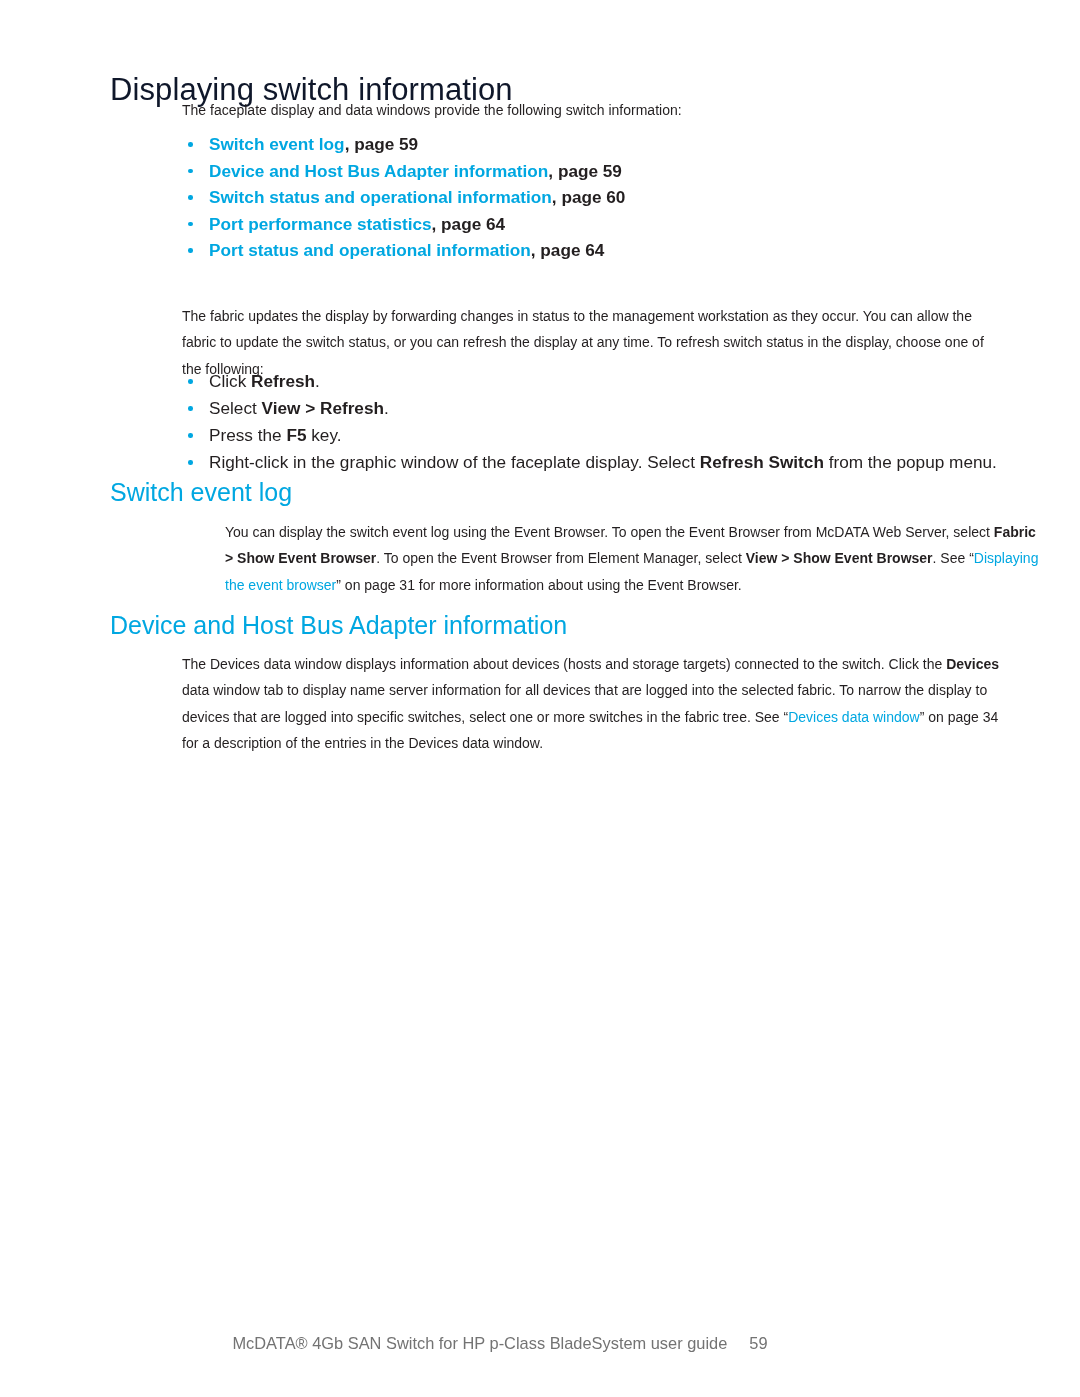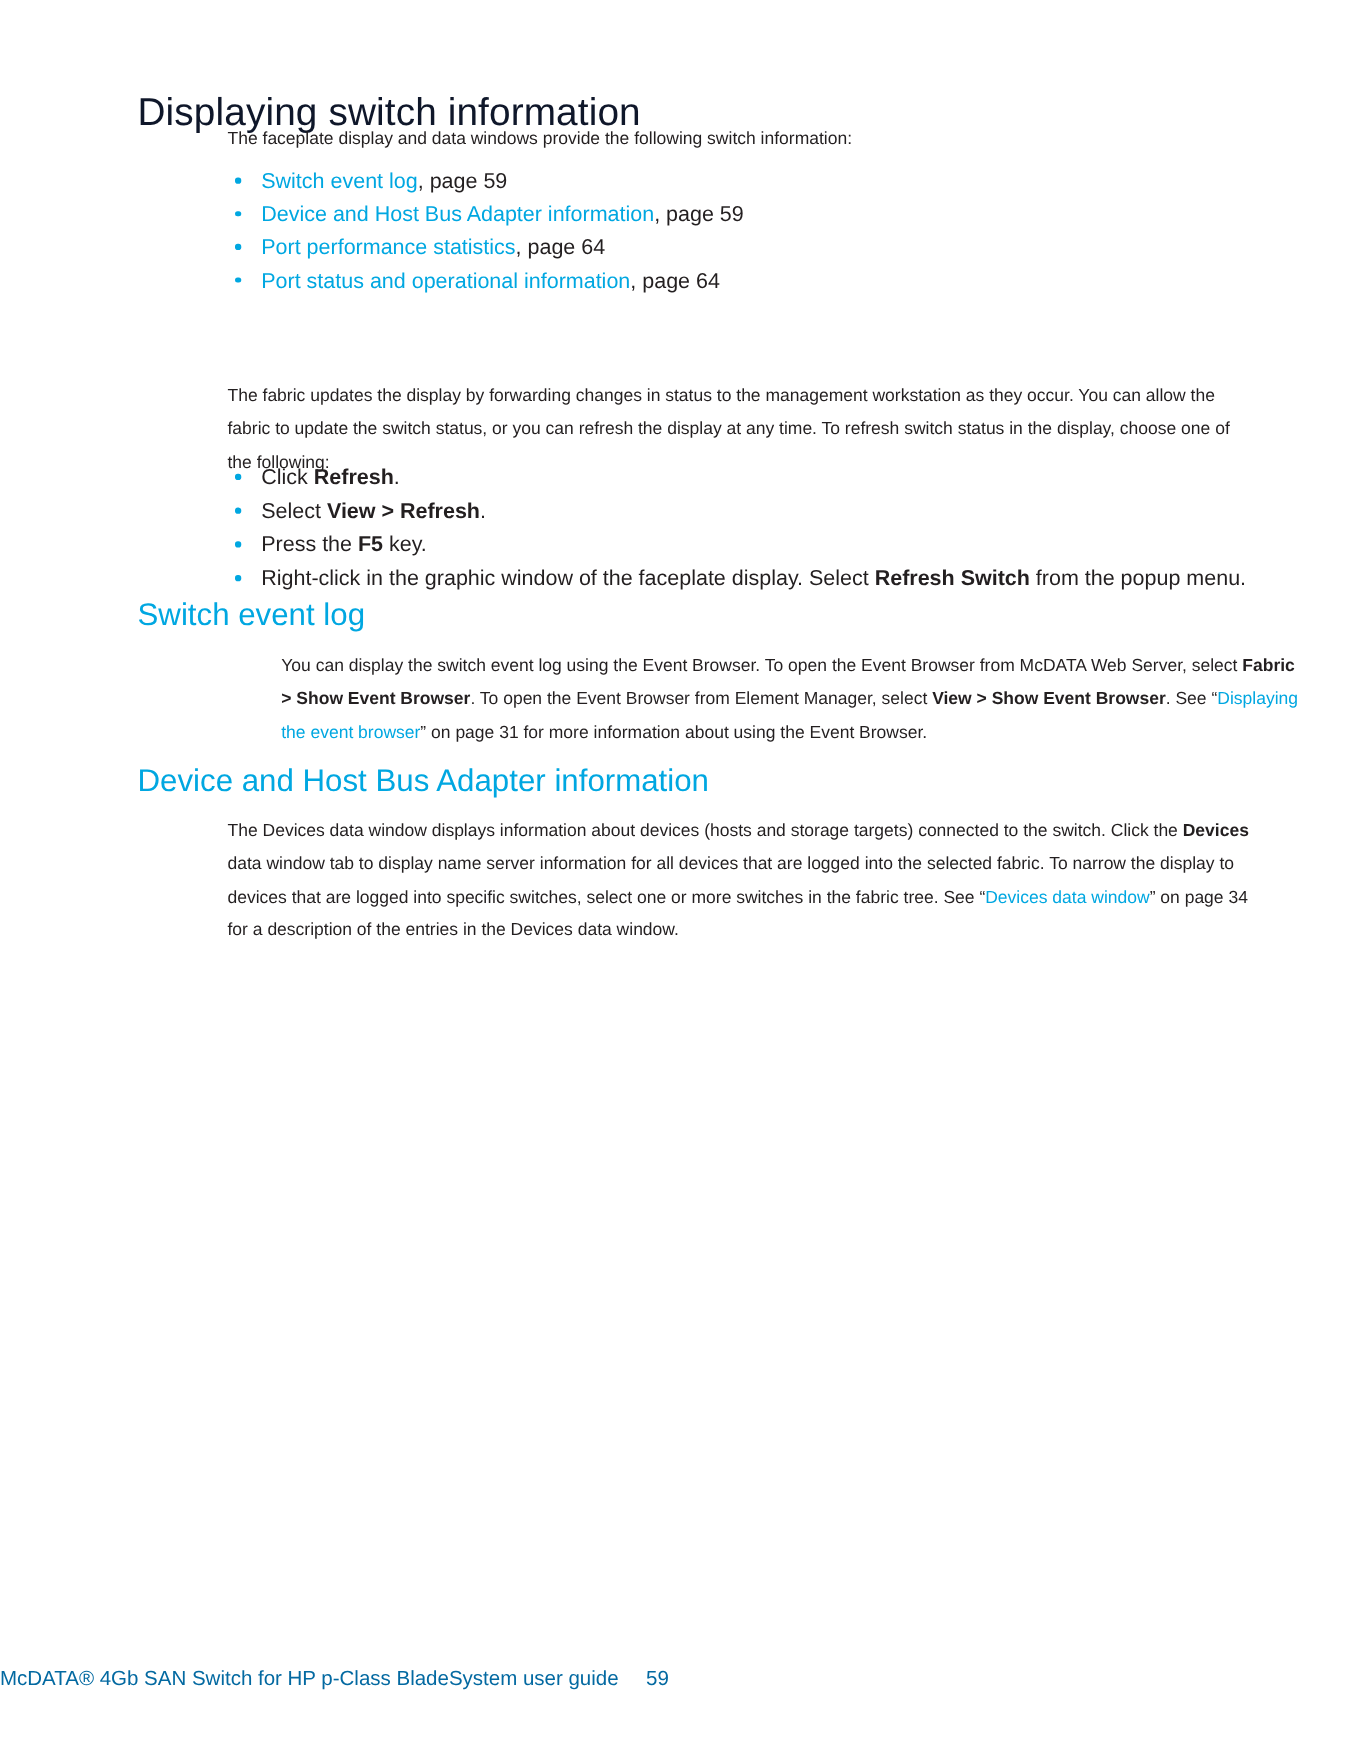--- a/index.html
+++ b/index.html
@@ -76,44 +76,44 @@
   .bullets.list-refresh { top: 368px; }
 
   .bullet-row {
     position: relative;
     padding-left: 27px;
     font-size: 17.2px;
     line-height: 26.4px;
     min-height: 26.4px;
     color: #231f20;
   }
-  .bullets.list-top .bullet-row { margin-bottom: 0px; height: 26.5px; }
+  .bullets.list-top .bullet-row { margin-bottom: 0px; height: 26.5px; font-weight: bold; }
   .bullets.list-refresh .bullet-row { margin-bottom: 0px; height: 27px; }
 
   .bullet-dot {
     position: absolute;
     left: 6px;
     top: 11px;
     width: 4.5px;
     height: 4.5px;
     border-radius: 50%;
     background: #00a7e1;
   }
   .bullet-text { display: block; }
 
   
   .footer {
     position: absolute;
     left: 0;
     right: 0;
     top: 1332px;
-    text-align: left;
+    text-align: center;
     padding-right: 80px;
     font-size: 16.4px;
-    color: #0369a1;
+    color: #737373;
     line-height: 22px;
   }
   .footer .guide { }
   .footer .pageno { display: inline-block; margin-left: 22px; }
 </style>
 </head>
 <body>
 
 <div class="page">
 
@@ -124,20 +124,24 @@
   </div>
 
   <div class="bullets list-top">
     <div class="bullet-row">
       <span class="bullet-dot"></span>
       <span class="bullet-text"><span class="lnk">Switch event log</span><span>, page 59</span></span>
     </div>
     <div class="bullet-row">
       <span class="bullet-dot"></span>
       <span class="bullet-text"><span class="lnk">Device and Host Bus Adapter information</span><span>, page 59</span></span>
+    </div>
+    <div class="bullet-row">
+      <span class="bullet-dot"></span>
+      <span class="bullet-text"><span class="lnk">Switch status and operational information</span><span>, page 60</span></span>
     </div>
     <div class="bullet-row">
       <span class="bullet-dot"></span>
       <span class="bullet-text"><span class="lnk">Port performance statistics</span><span>, page 64</span></span>
     </div>
     <div class="bullet-row">
       <span class="bullet-dot"></span>
       <span class="bullet-text"><span class="lnk">Port status and operational information</span><span>, page 64</span></span>
     </div>
   </div>

